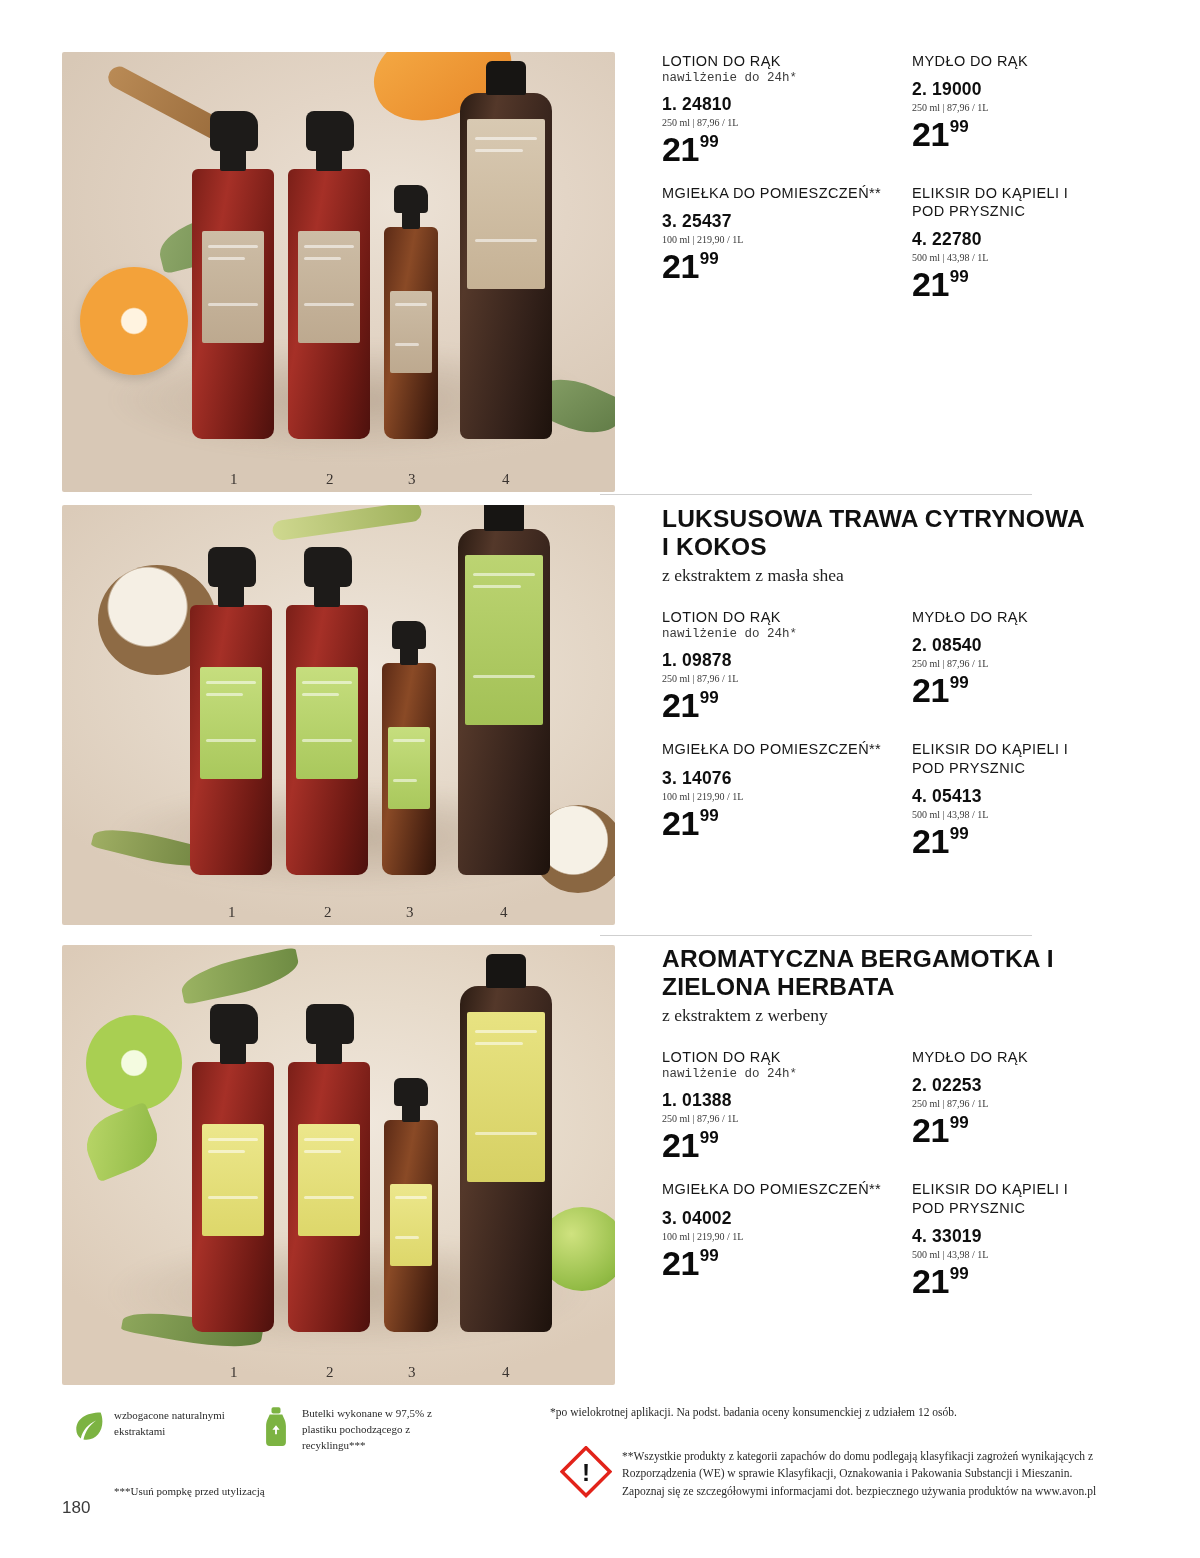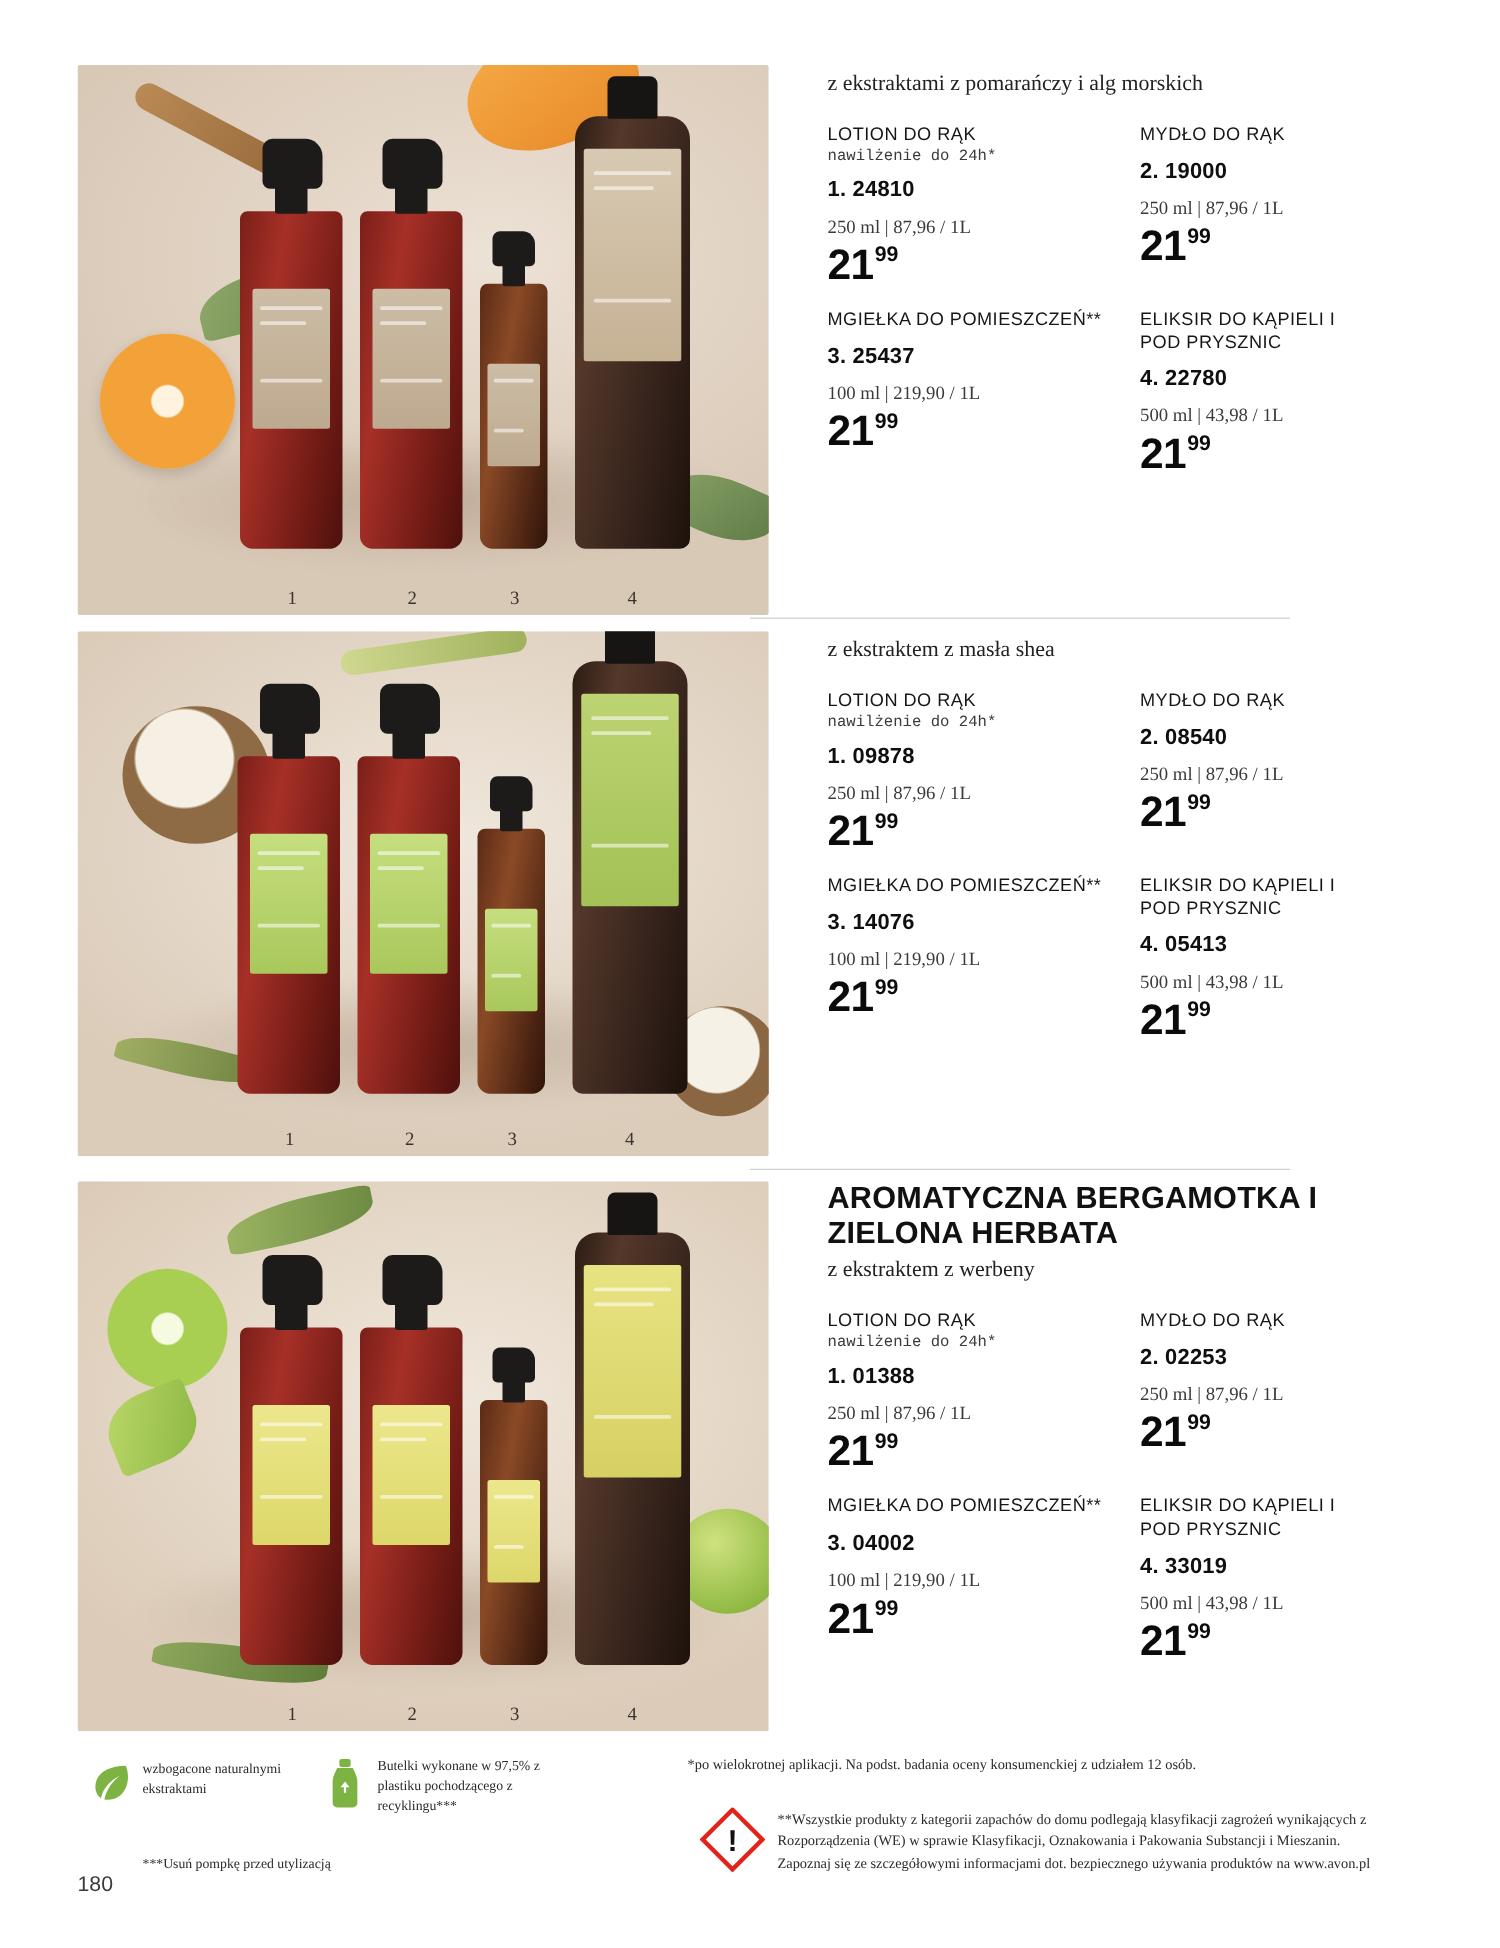--- a/index.html
+++ b/index.html
@@ -153,23 +153,23 @@
   }
   .cell .pcode {
     font-size: 17.5px;
     font-weight: bold;
     margin-top: 9px;
     color: #0f0f0f;
     letter-spacing: 0.2px;
   }
   .cell .psize {
     font-family: "Liberation Serif", serif;
-    font-size: 15px;
+    font-size: 10px;
     color: #3a3a3a;
-    margin-top: 12px;
+    margin-top: 2px;
   }
   .price {
     margin-top: 4px;
     font-weight: bold;
     color: #0b0b0b;
     line-height: 1;
   }
   .price .whole { font-size: 34px; letter-spacing: -0.5px; }
   .price .cents { font-size: 17px; vertical-align: 14px; margin-left: 1px; }
 
@@ -288,21 +288,20 @@
         <div class="label" style="bottom:150px; height:170px; left:8%; width:84%; background:linear-gradient(180deg,#d8c9b2,#c6b295);">
           <div class="ln" style="top:18px;"></div>
           <div class="ln" style="top:30px; right:28%;"></div>
           <div class="ln" style="top:120px;"></div>
         </div>
       </div>
       <div class="bnum" style="left:440px;">4</div>
     </div>
 
     <div class="info">
-      <p class="sub">z ekstraktami z pomarańczy i alg morskich</p>
       <div class="grid">
         <div class="cell">
           <div class="pname">LOTION DO RĄK</div>
           <div class="pnote">nawilżenie do 24h*</div>
           <div class="pcode">1. 24810</div>
           <div class="psize">250 ml | 87,96 / 1L</div>
           <div class="price">
             <span class="whole">21</span><span class="cents">99</span>
           </div>
         </div>
@@ -389,20 +388,21 @@
         <div class="label" style="bottom:150px; height:170px; left:8%; width:84%; background:linear-gradient(180deg,#bcd472,#a3c156);">
           <div class="ln" style="top:18px;"></div>
           <div class="ln" style="top:30px; right:28%;"></div>
           <div class="ln" style="top:120px;"></div>
         </div>
       </div>
       <div class="bnum" style="left:438px;">4</div>
     </div>
 
     <div class="info">
+      <h2 class="head">LUKSUSOWA TRAWA CYTRYNOWA I KOKOS</h2>
       <p class="sub">z ekstraktem z masła shea</p>
       <div class="grid">
         <div class="cell">
           <div class="pname">LOTION DO RĄK</div>
           <div class="pnote">nawilżenie do 24h*</div>
           <div class="pcode">1. 09878</div>
           <div class="psize">250 ml | 87,96 / 1L</div>
           <div class="price">
             <span class="whole">21</span><span class="cents">99</span>
           </div>

